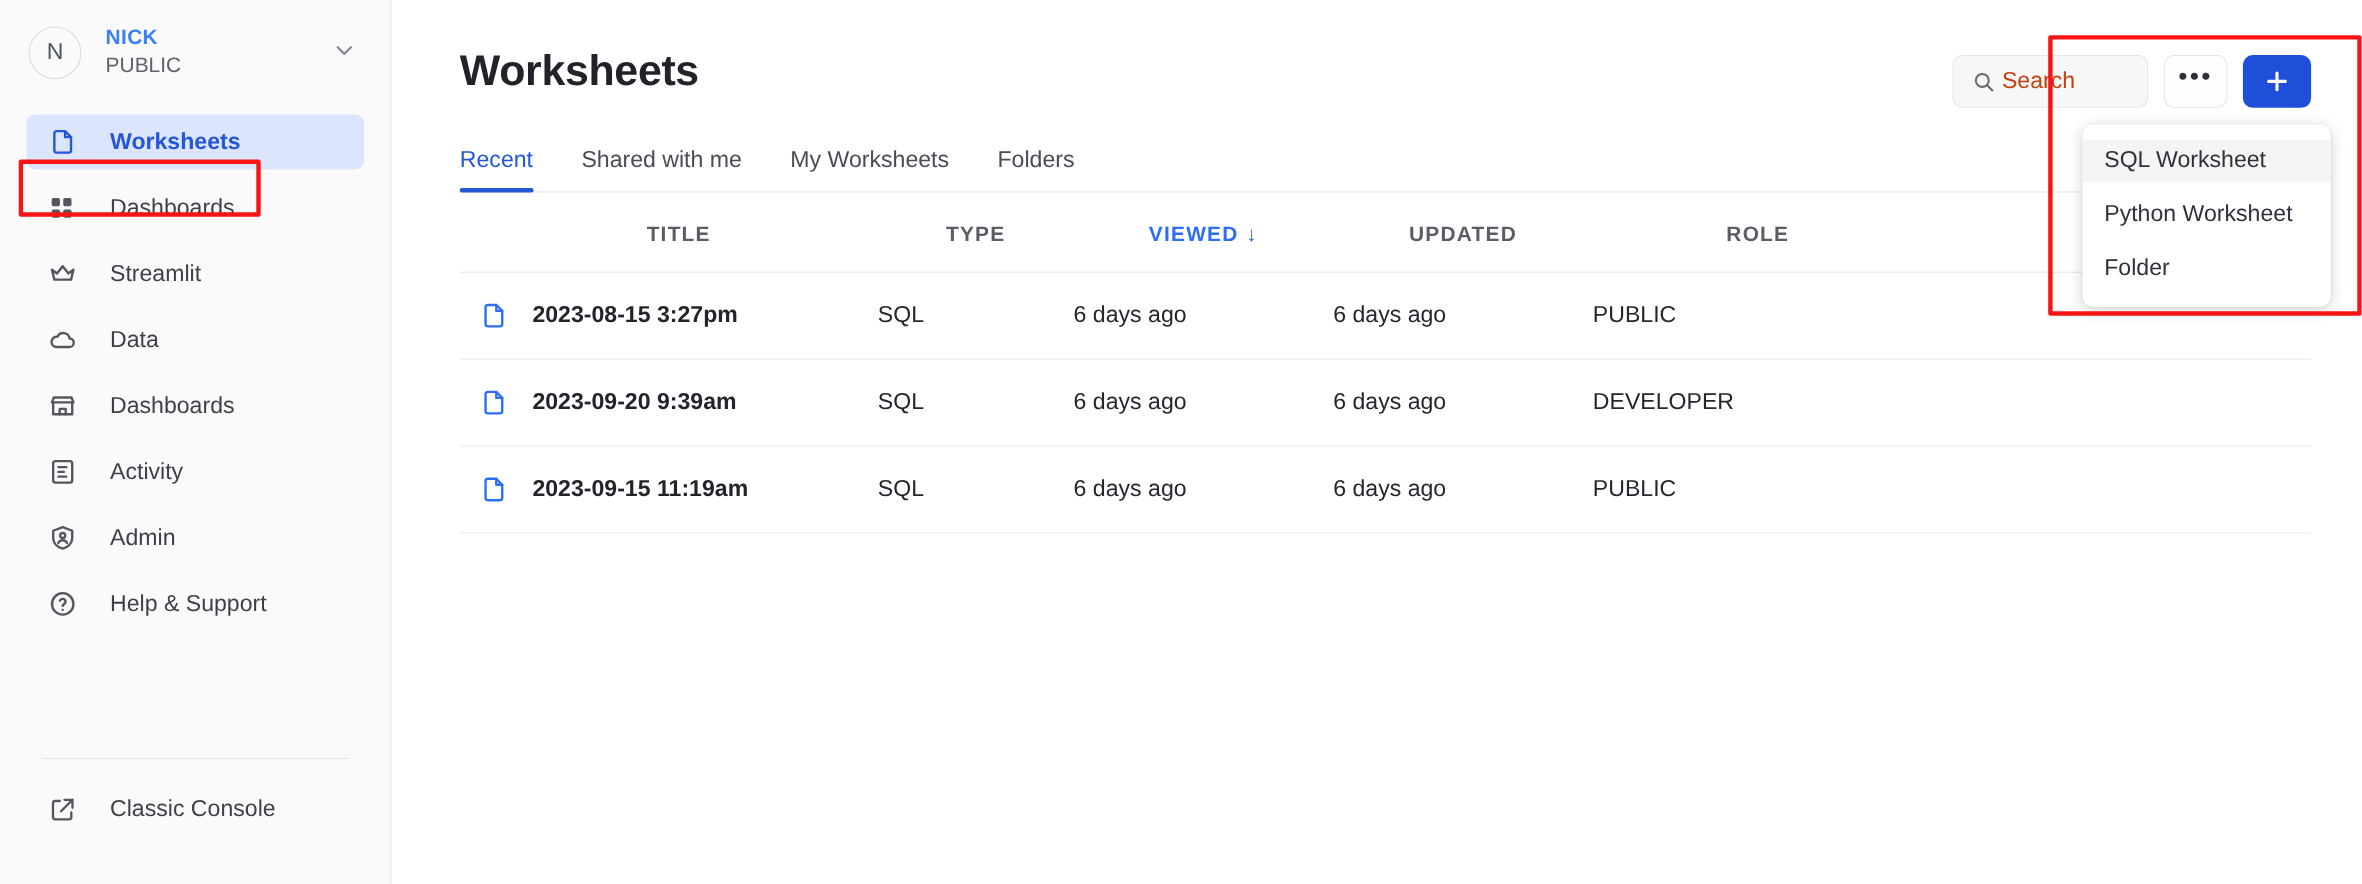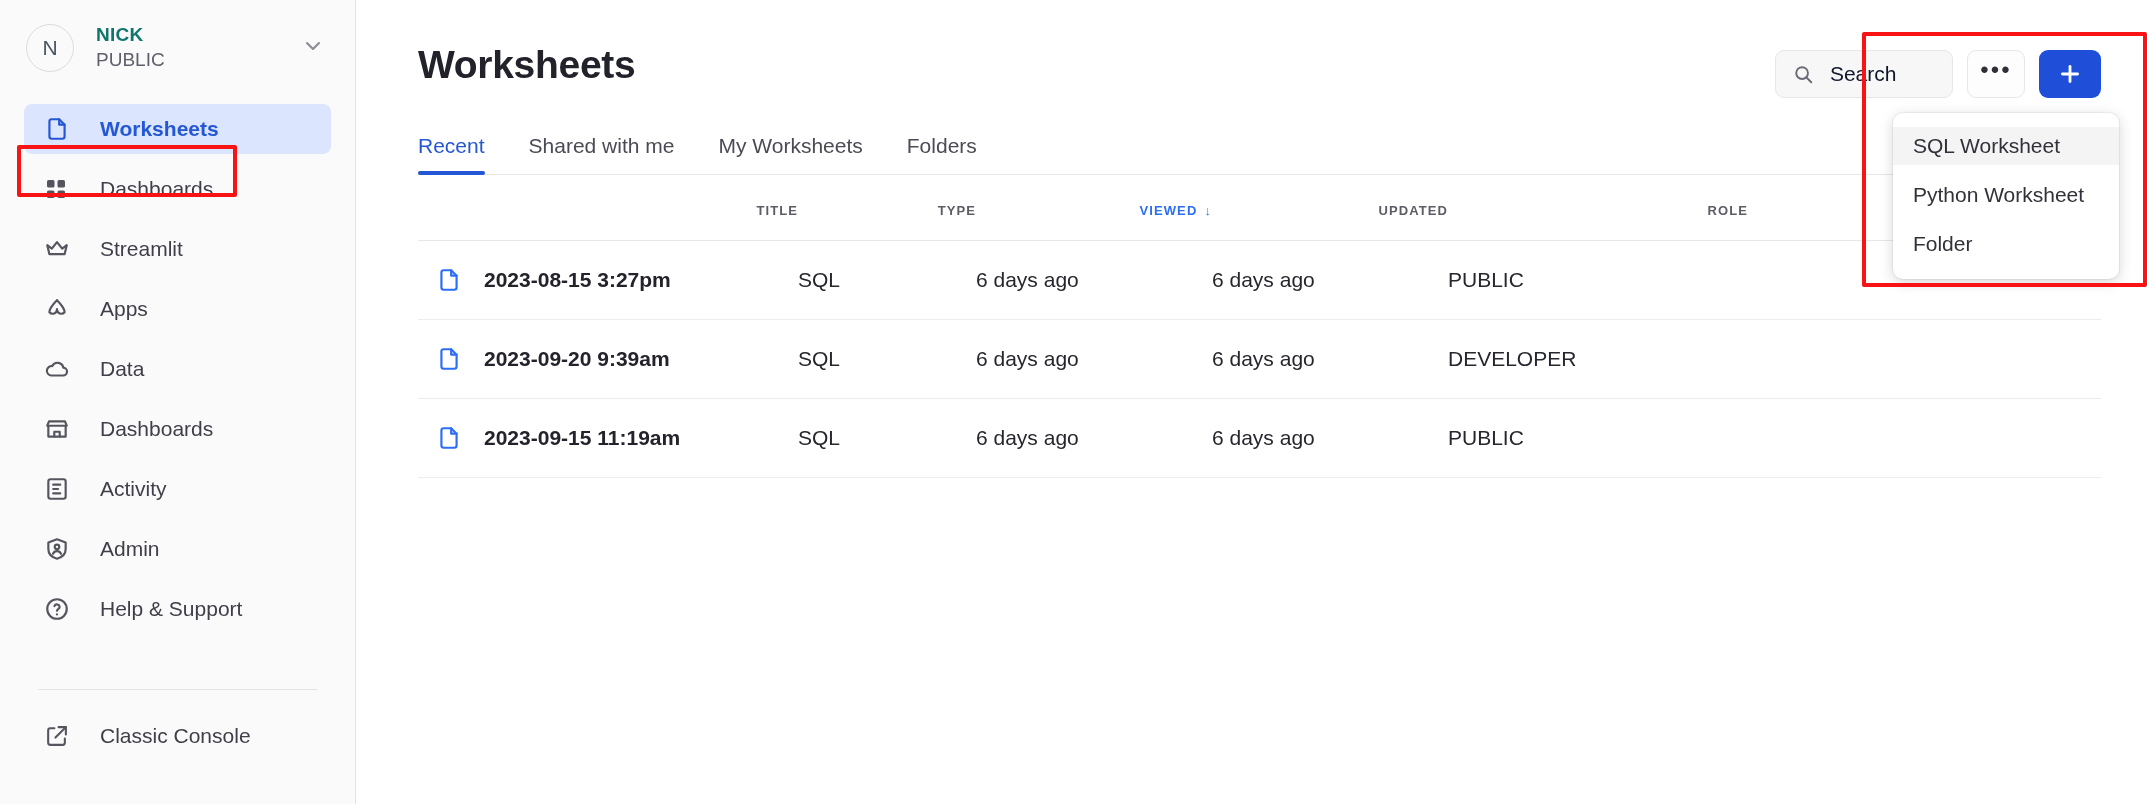--- a/index.html
+++ b/index.html
@@ -52,21 +52,21 @@
     flex: 0 0 48px;
   }
   .account-text {
     margin-left: 22px;
     flex: 1 1 auto;
     min-width: 0;
   }
   .account-name {
     font-size: 19px;
     font-weight: bold;
-    color: #0f766e;
+    color: #3b82f6;
     letter-spacing: .3px;
     line-height: 24px;
   }
   .account-role {
     font-size: 19px;
     color: #60606b;
     line-height: 26px;
   }
   .account-chev { color: #8b8b95; flex: 0 0 auto; display:block; }
 
@@ -160,23 +160,23 @@
     height: 48px;
     min-width: 178px;
     padding: 0 20px 0 16px;
     background: #f7f7f8;
     border: 1px solid #e7e7ea;
     border-radius: 9px;
     cursor: text;
     color: #6a6a74;
   }
   .search-box .s-label {
-    margin-left: 16px;
-    font-size: 21px;
-    color: #0f172a;
+    margin-left: 6px;
+    font-size: 21px;
+    color: #c2410c;
   }
   .icon-btn {
     width: 58px;
     height: 48px;
     border: 1px solid #e7e7ea;
     background: #fdfdfd;
     border-radius: 9px;
     display: flex;
     align-items: center;
     justify-content: center;
@@ -245,22 +245,22 @@
     position: absolute;
     left: 0; right: 0; bottom: -1px;
     height: 4px;
     background: #2457d6;
     border-radius: 2px;
   }
 
   
   .table { width: 100%; border-collapse: collapse; table-layout: fixed; }
   .table th {
-    text-align: right;
-    font-size: 13px;
+    text-align: center;
+    font-size: 19px;
     font-weight: bold;
     letter-spacing: 1.1px;
     color: #5c5c66;
     padding: 28px 0 22px 0;
     border-bottom: 1px solid #e7e7ea;
   }
   .table th.sorted { color: #2d6ef5; }
   .table th .sort-arrow { margin-left: 7px; }
   .table td {
     font-size: 21px;
@@ -337,29 +337,20 @@
 
       <div class="nav-item">
         <span class="nav-icon">
           <svg width="26" height="26" viewBox="0 0 24 24" fill="none" stroke="currentColor" stroke-width="2" stroke-linejoin="round">
             <path d="M3 8.5l4.2 3.2L12 5.6l4.8 6.1L21 8.5l-2 8.3H5z"></path>
           </svg>
         </span>
         <span class="nav-label">Streamlit</span>
       </div>
 
-      <div class="nav-item">
-        <span class="nav-icon">
-          <svg width="26" height="26" viewBox="0 0 24 24" fill="none" stroke="currentColor" stroke-width="2" stroke-linecap="round" stroke-linejoin="round">
-            <path d="M12 4C8.5 7.5 5 12 5 15a4 4 0 0 0 7-2.6"></path>
-            <path d="M12 4c3.5 3.5 7 8 7 11a4 4 0 0 1-7-2.6"></path>
-          </svg>
-        </span>
-        <span class="nav-label">Apps</span>
-      </div>
 
       <div class="nav-item">
         <span class="nav-icon">
           <svg width="26" height="26" viewBox="0 0 24 24" fill="none" stroke="currentColor" stroke-width="2" stroke-linecap="round" stroke-linejoin="round">
             <path d="M6.5 18h11a3.6 3.6 0 0 0 .3-7.2A5.4 5.4 0 0 0 7.6 9.3 3.9 3.9 0 0 0 6.5 18z"></path>
           </svg>
         </span>
         <span class="nav-label">Data</span>
       </div>
 

